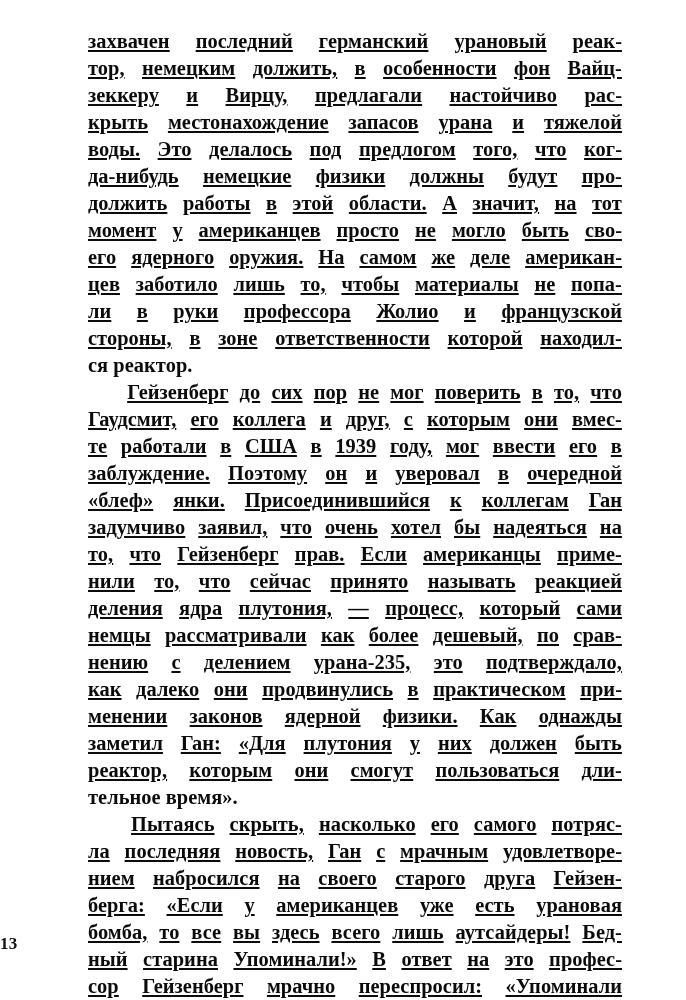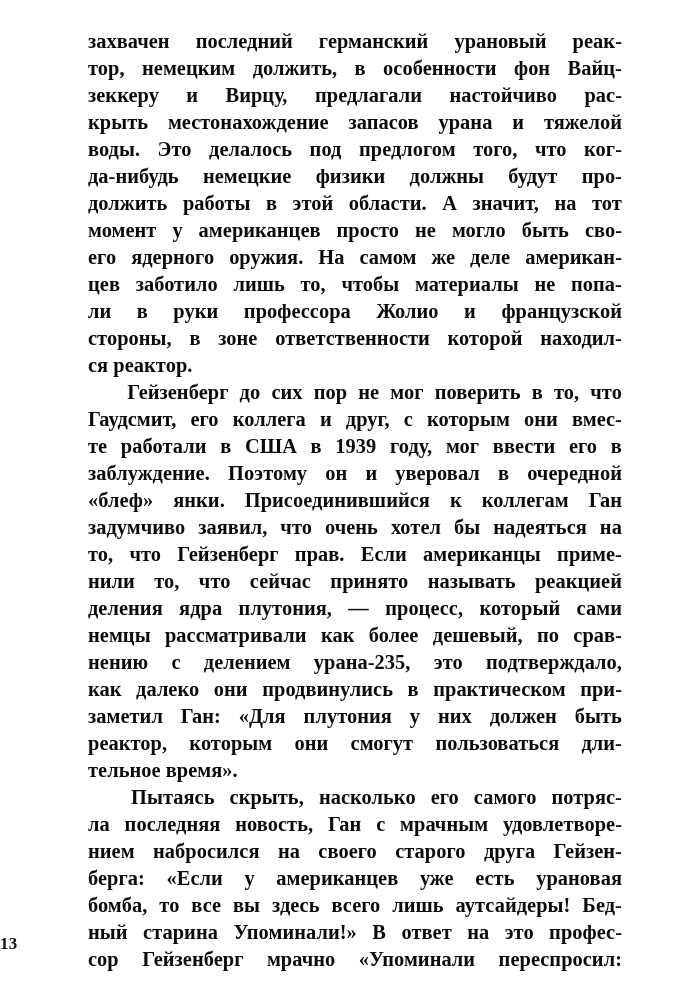--- a/index.html
+++ b/index.html
@@ -43,20 +43,21 @@
     overflow: visible;
   }
 
   
   .line.just {
     display: flex;
     flex-direction: row;
     justify-content: space-between;
     align-items: baseline;
     white-space: pre;
+    text-decoration: underline;
   }
 
   .line.just > .w {
     white-space: pre;
   }
 
   
   .line.flush {
     display: block;
     text-align: right;
@@ -108,30 +109,31 @@
         <div class="line just"><span class="w">те</span><span class="w">работали</span><span class="w">в</span><span class="w">США</span><span class="w">в</span><span class="w">1939</span><span class="w">году,</span><span class="w">мог</span><span class="w">ввести</span><span class="w">его</span><span class="w">в</span></div>
         <div class="line just"><span class="w">заблуждение.</span><span class="w">Поэтому</span><span class="w">он</span><span class="w">и</span><span class="w">уверовал</span><span class="w">в</span><span class="w">очередной</span></div>
         <div class="line just"><span class="w">«блеф»</span><span class="w">янки.</span><span class="w">Присоединившийся</span><span class="w">к</span><span class="w">коллегам</span><span class="w">Ган</span></div>
         <div class="line just"><span class="w">задумчиво</span><span class="w">заявил,</span><span class="w">что</span><span class="w">очень</span><span class="w">хотел</span><span class="w">бы</span><span class="w">надеяться</span><span class="w">на</span></div>
         <div class="line just"><span class="w">то,</span><span class="w">что</span><span class="w">Гейзенберг</span><span class="w">прав.</span><span class="w">Если</span><span class="w">американцы</span><span class="w">приме-</span></div>
         <div class="line just"><span class="w">нили</span><span class="w">то,</span><span class="w">что</span><span class="w">сейчас</span><span class="w">принято</span><span class="w">называть</span><span class="w">реакцией</span></div>
         <div class="line just"><span class="w">деления</span><span class="w">ядра</span><span class="w">плутония,</span><span class="w">—</span><span class="w">процесс,</span><span class="w">который</span><span class="w">сами</span></div>
         <div class="line just"><span class="w">немцы</span><span class="w">рассматривали</span><span class="w">как</span><span class="w">более</span><span class="w">дешевый,</span><span class="w">по</span><span class="w">срав-</span></div>
         <div class="line just"><span class="w">нению</span><span class="w">с</span><span class="w">делением</span><span class="w">урана-235,</span><span class="w">это</span><span class="w">подтверждало,</span></div>
         <div class="line just"><span class="w">как</span><span class="w">далеко</span><span class="w">они</span><span class="w">продвинулись</span><span class="w">в</span><span class="w">практическом</span><span class="w">при-</span></div>
+        <div class="line just"><span class="w">менении</span><span class="w">законов</span><span class="w">ядерной</span><span class="w">физики.</span><span class="w">Как</span><span class="w">однажды</span></div>
         <div class="line just"><span class="w">заметил</span><span class="w">Ган:</span><span class="w">«Для</span><span class="w">плутония</span><span class="w">у</span><span class="w">них</span><span class="w">должен</span><span class="w">быть</span></div>
         <div class="line just"><span class="w">реактор,</span><span class="w">которым</span><span class="w">они</span><span class="w">смогут</span><span class="w">пользоваться</span><span class="w">дли-</span></div>
         <div class="line flush">тельное время».</div>
       </div>
       <div>
         <div class="line just"><span class="indent"></span><span class="w">Пытаясь</span><span class="w">скрыть,</span><span class="w">насколько</span><span class="w">его</span><span class="w">самого</span><span class="w">потряс-</span></div>
         <div class="line just"><span class="w">ла</span><span class="w">последняя</span><span class="w">новость,</span><span class="w">Ган</span><span class="w">с</span><span class="w">мрачным</span><span class="w">удовлетворе-</span></div>
         <div class="line just"><span class="w">нием</span><span class="w">набросился</span><span class="w">на</span><span class="w">своего</span><span class="w">старого</span><span class="w">друга</span><span class="w">Гейзен-</span></div>
         <div class="line just"><span class="w">берга:</span><span class="w">«Если</span><span class="w">у</span><span class="w">американцев</span><span class="w">уже</span><span class="w">есть</span><span class="w">урановая</span></div>
         <div class="line just"><span class="w">бомба,</span><span class="w">то</span><span class="w">все</span><span class="w">вы</span><span class="w">здесь</span><span class="w">всего</span><span class="w">лишь</span><span class="w">аутсайдеры!</span><span class="w">Бед-</span></div>
         <div class="line just"><span class="w">ный</span><span class="w">старина</span><span class="w">Упоминали!»</span><span class="w">В</span><span class="w">ответ</span><span class="w">на</span><span class="w">это</span><span class="w">профес-</span></div>
-        <div class="line just"><span class="w">сор</span><span class="w">Гейзенберг</span><span class="w">мрачно</span><span class="w">«Упоминали</span><span class="w">переспросил:</span></div>
+        <div class="line just"><span class="w">сор</span><span class="w">Гейзенберг</span><span class="w">мрачно</span><span class="w">переспросил:</span><span class="w">«Упоминали</span></div>
       </div>
     </div>
 
   <div class="page-number">13</div>
 
 </div>
 
 </body></html>

